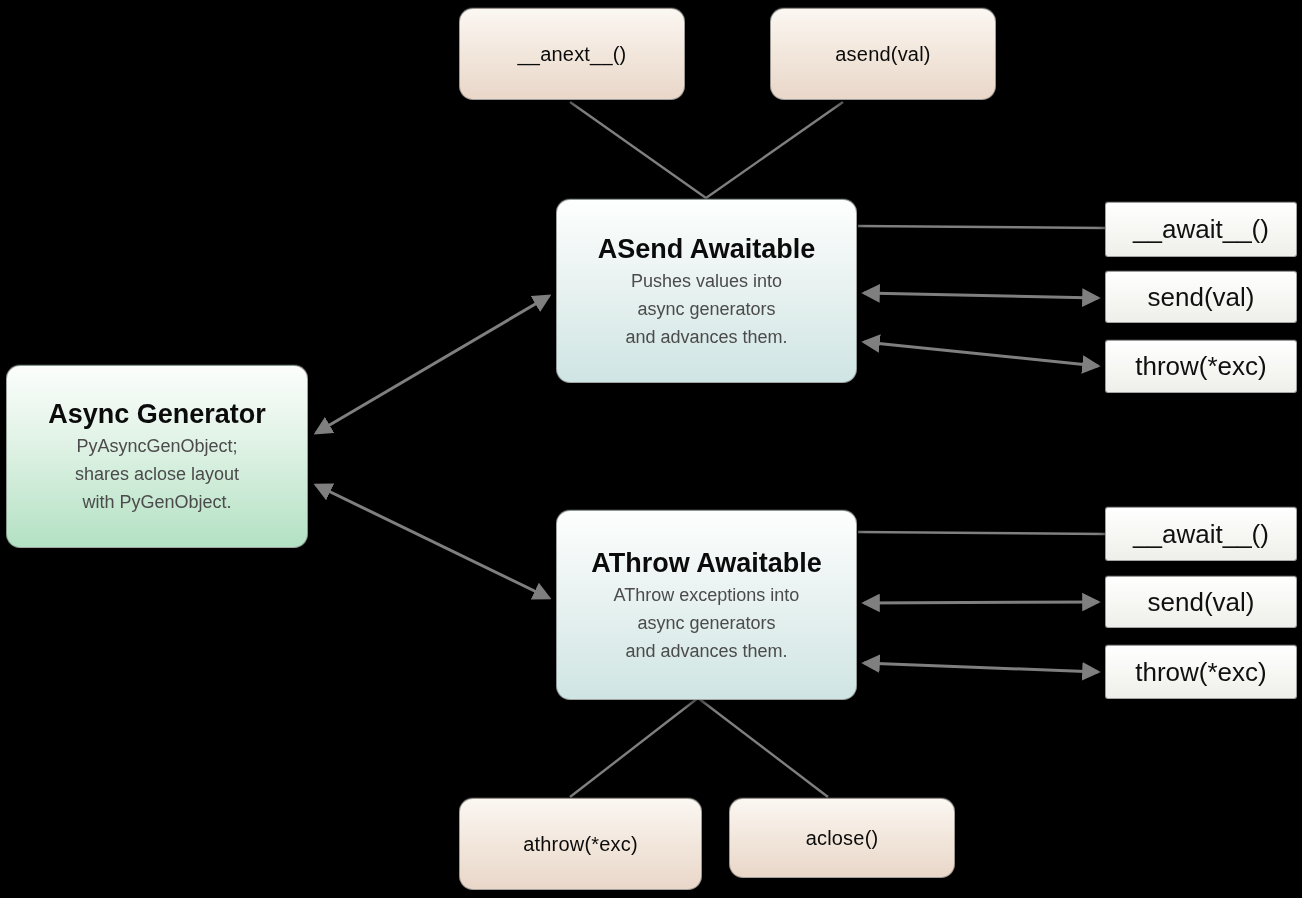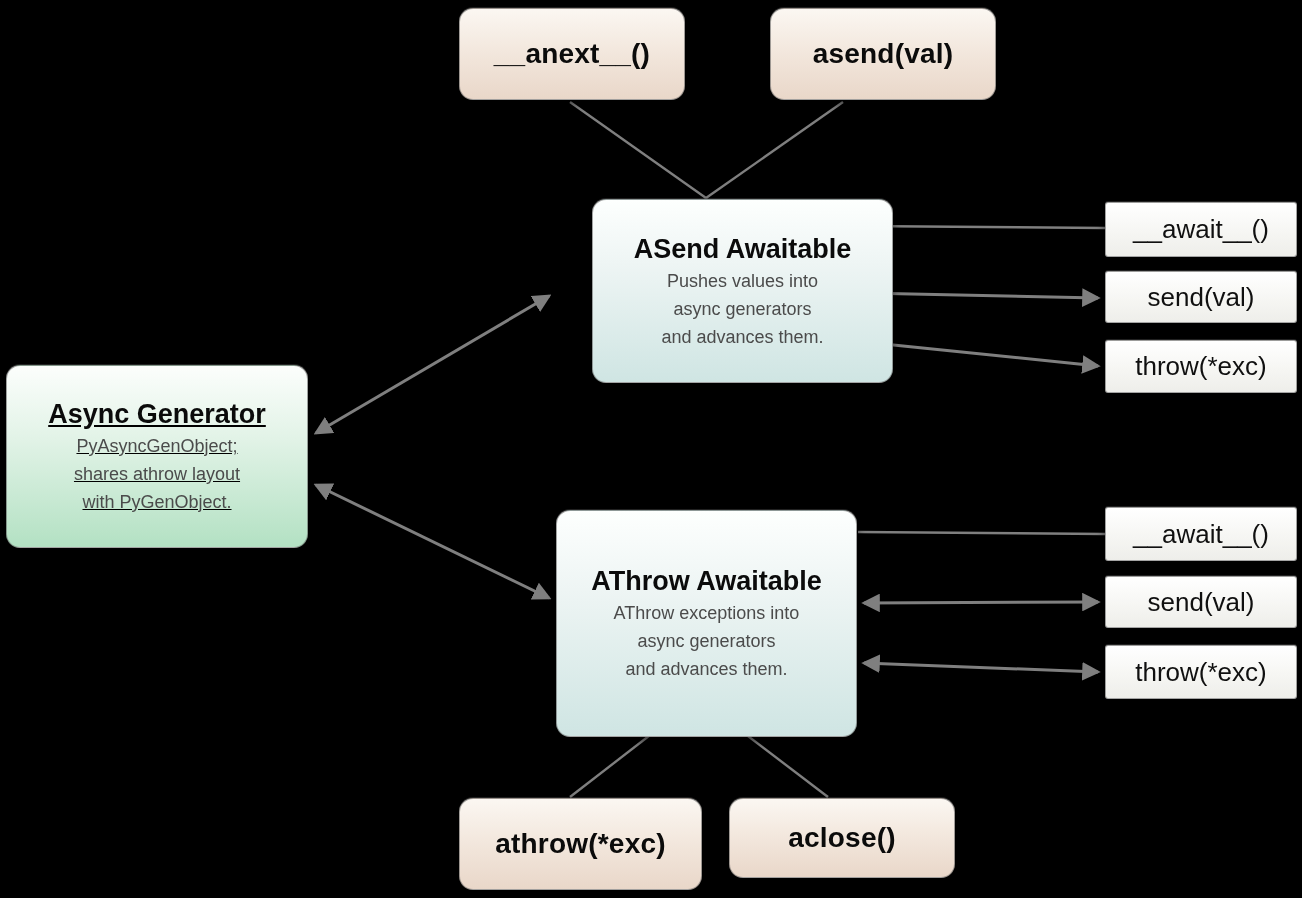--- a/index.html
+++ b/index.html
@@ -16,23 +16,23 @@
     box-sizing:border-box;
     display:flex;flex-direction:column;
     align-items:center;justify-content:center;
     text-align:center;
     border:1px solid rgba(90,90,90,.55);
     border-radius:14px;
     box-shadow:0 -1px 0 rgba(130,130,130,.25), 0 3px 8px rgba(0,0,0,.6);
   }
   .tan{background:linear-gradient(180deg,#fbf7f2 0%,#f3e8de 45%,#e9d7c9 100%);}
   .teal{background:linear-gradient(180deg,#fdfffe 0%,#eef5f4 35%,#cfe5e3 100%);}
-  .green{background:linear-gradient(180deg,#fcfefc 0%,#e2f3e7 40%,#b3e1c3 100%);text-decoration:underline;}
+  .green{background:linear-gradient(180deg,#fcfefc 0%,#e2f3e7 40%,#b3e1c3 100%);}
   .white{background:linear-gradient(180deg,#ffffff 0%,#f6f6f3 55%,#eeeeea 100%);border-radius:3px;}
-  .tan .label{font-size:28px;font-weight:bold;color:#0b0b0b;letter-spacing:.2px;}
+  .tan .label{font-size:20px;font-weight:normal;color:#0b0b0b;letter-spacing:.2px;}
   .white .label{font-size:26px;font-weight:normal;color:#101010;}
   .title{font-size:27px;font-weight:bold;color:#0b0b0b;line-height:34px;margin-bottom:1px;}
   .desc-line{display:block;font-size:18px;color:#4b4b4b;line-height:28px;}
 </style>
 </head>
 <body>
 
 <div id="canvas">
 
   <svg id="connector-layer" width="1302" height="898" viewBox="0 0 1302 898" xmlns="http://www.w3.org/2000/svg">
@@ -57,35 +57,35 @@
     </g>
   </svg>
 
   <div class="node tan" style="left:459px;top:8px;width:226px;height:92px;">
     <span class="label">__anext__()</span>
   </div>
   <div class="node tan" style="left:729px;top:8px;width:226px;height:92px;margin-left:41px;">
     <span class="label">asend(val)</span>
   </div>
 
-  <div class="node teal" style="left:556px;top:199px;width:301px;height:184px;margin-left:36px;">
+  <div class="node teal" style="left:556px;top:199px;width:301px;height:184px;">
     <div class="title">ASend Awaitable</div>
     <span class="desc-line">Pushes values into</span>
     <span class="desc-line">async generators</span>
     <span class="desc-line">and advances them.</span>
   </div>
 
   <div class="node green" style="left:6px;top:365px;width:302px;height:183px;">
     <div class="title">Async Generator</div>
     <span class="desc-line">PyAsyncGenObject;</span>
-    <span class="desc-line">shares athrow layout</span>
+    <span class="desc-line">shares aclose layout</span>
     <span class="desc-line">with PyGenObject.</span>
   </div>
 
-  <div class="node teal" style="left:556px;top:510px;width:301px;height:227px;">
+  <div class="node teal" style="left:556px;top:510px;width:301px;height:190px;">
     <div class="title">AThrow Awaitable</div>
     <span class="desc-line">AThrow exceptions into</span>
     <span class="desc-line">async generators</span>
     <span class="desc-line">and advances them.</span>
   </div>
 
   <div class="node white" style="left:1105px;top:202px;width:192px;height:55px;">
     <span class="label">__await__()</span>
   </div>
   <div class="node white" style="left:1105px;top:271px;width:192px;height:52px;">

